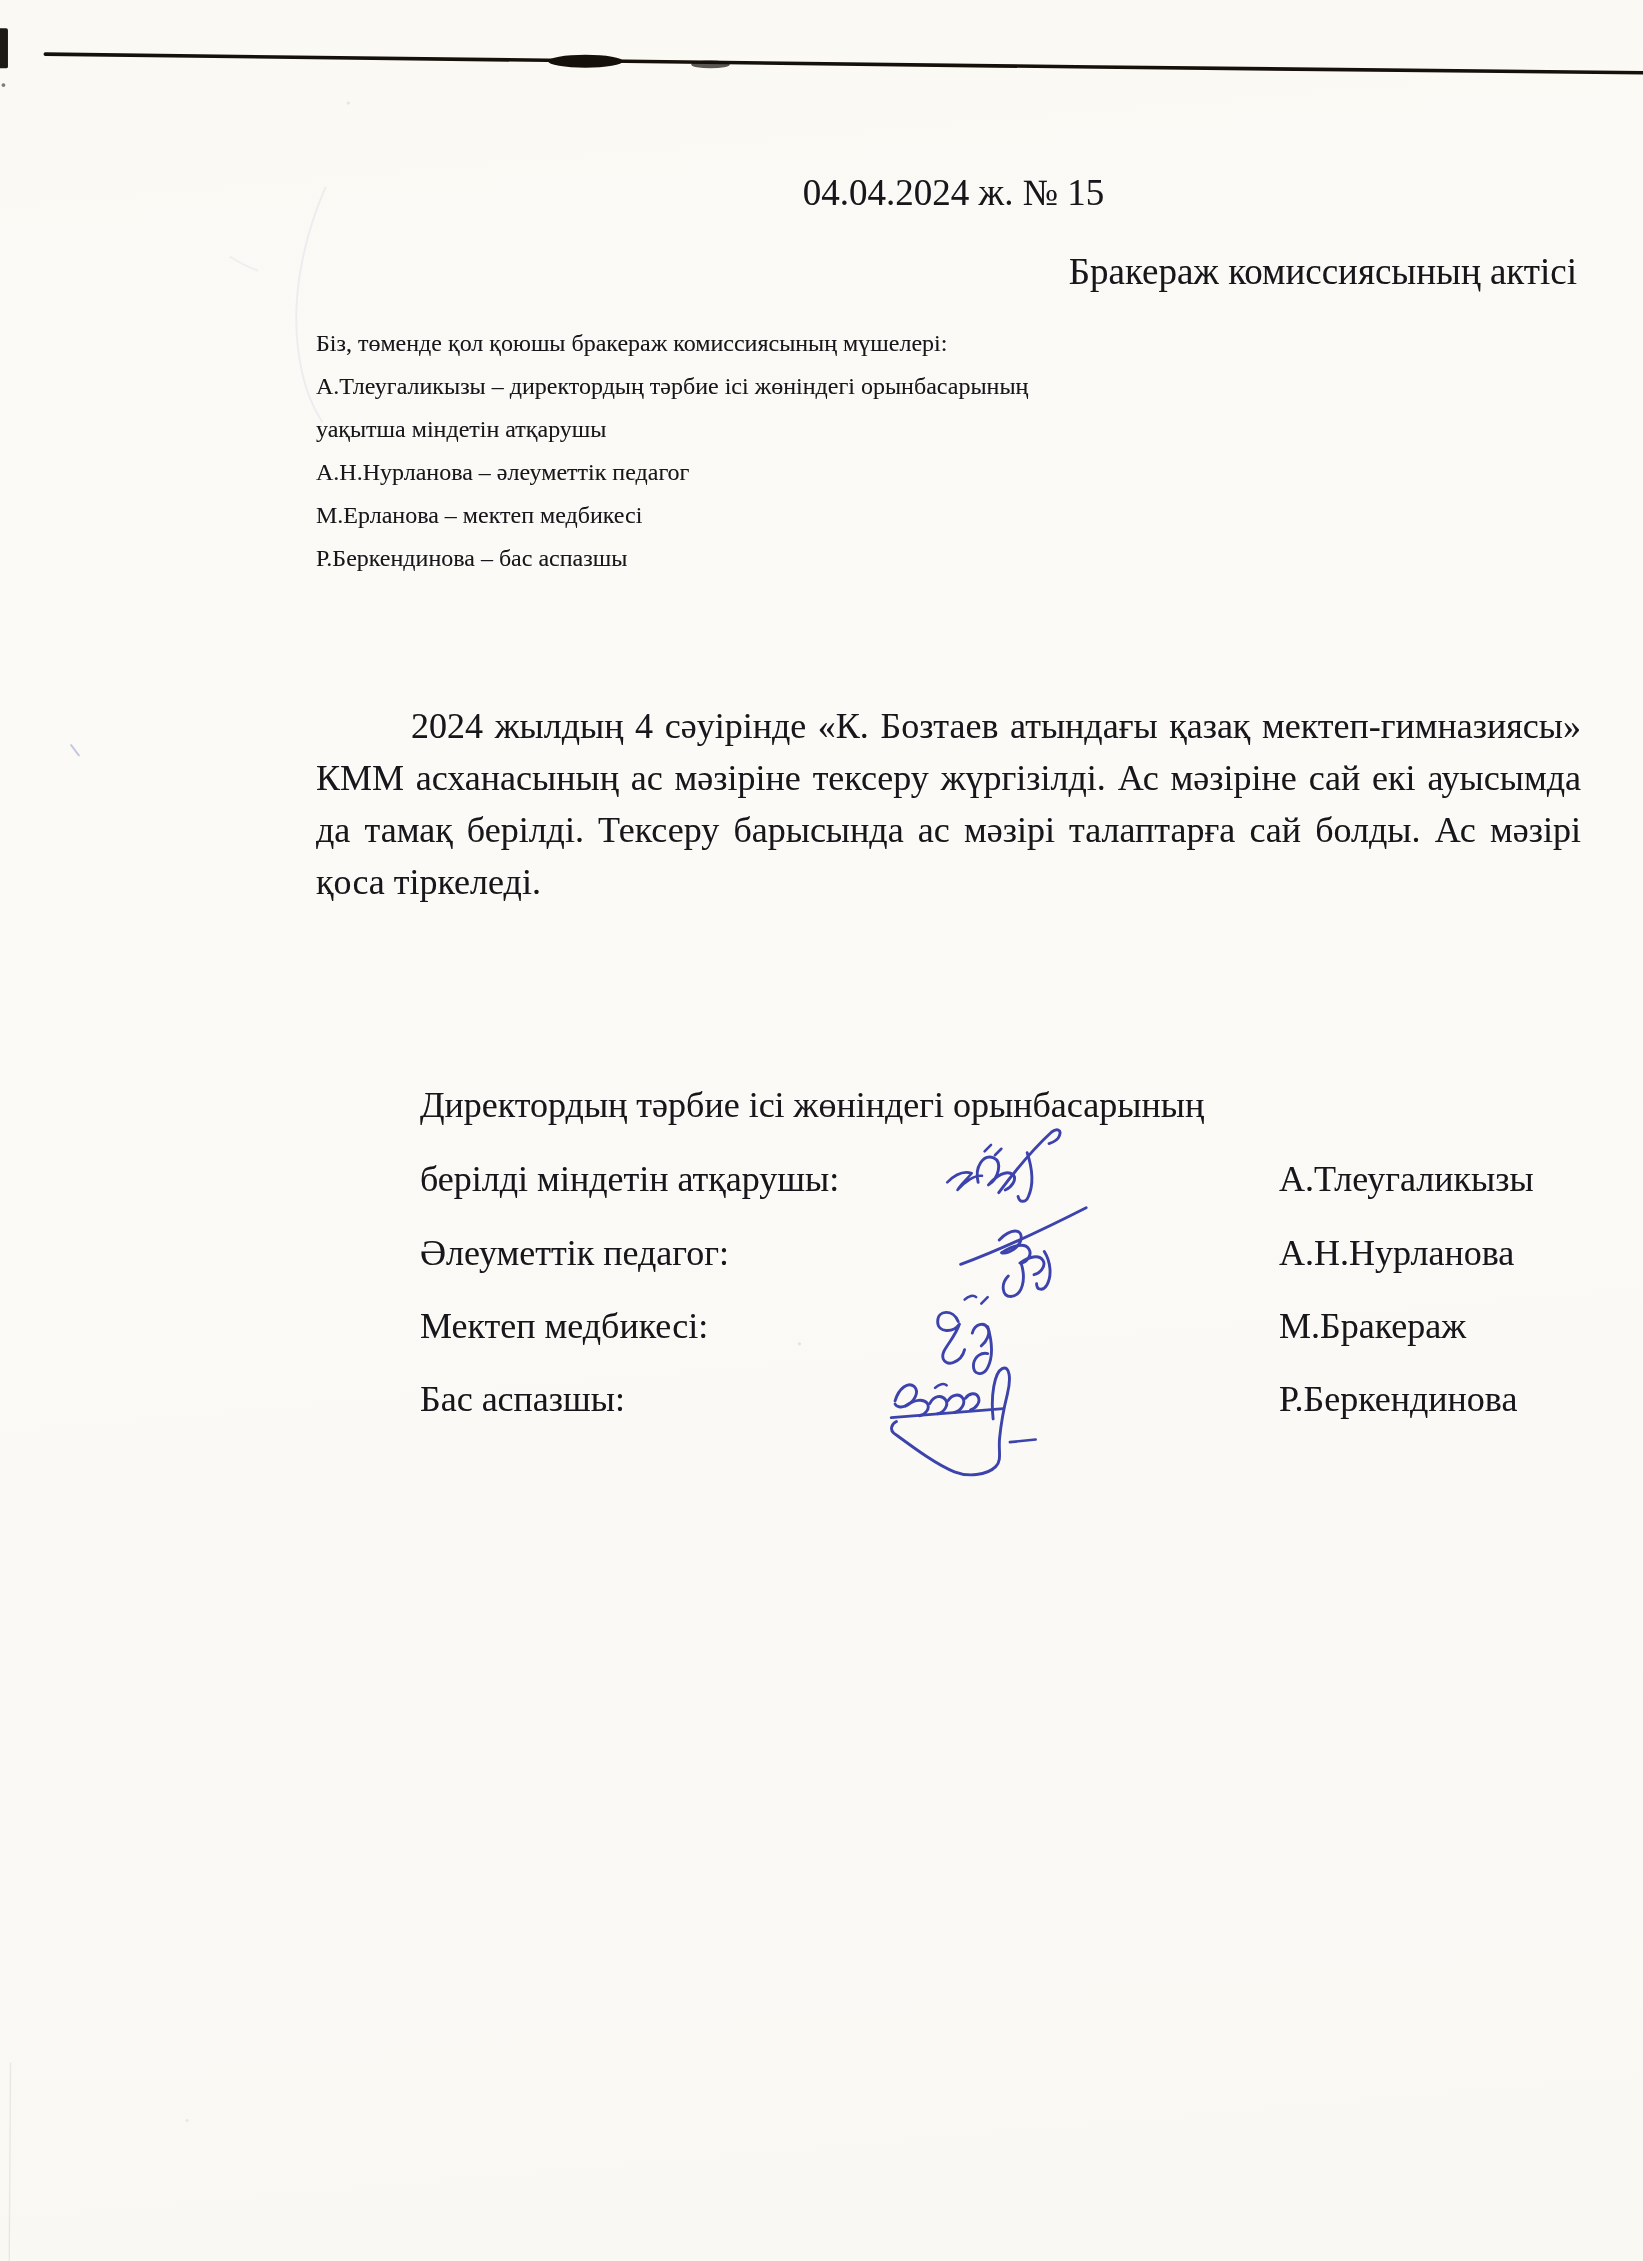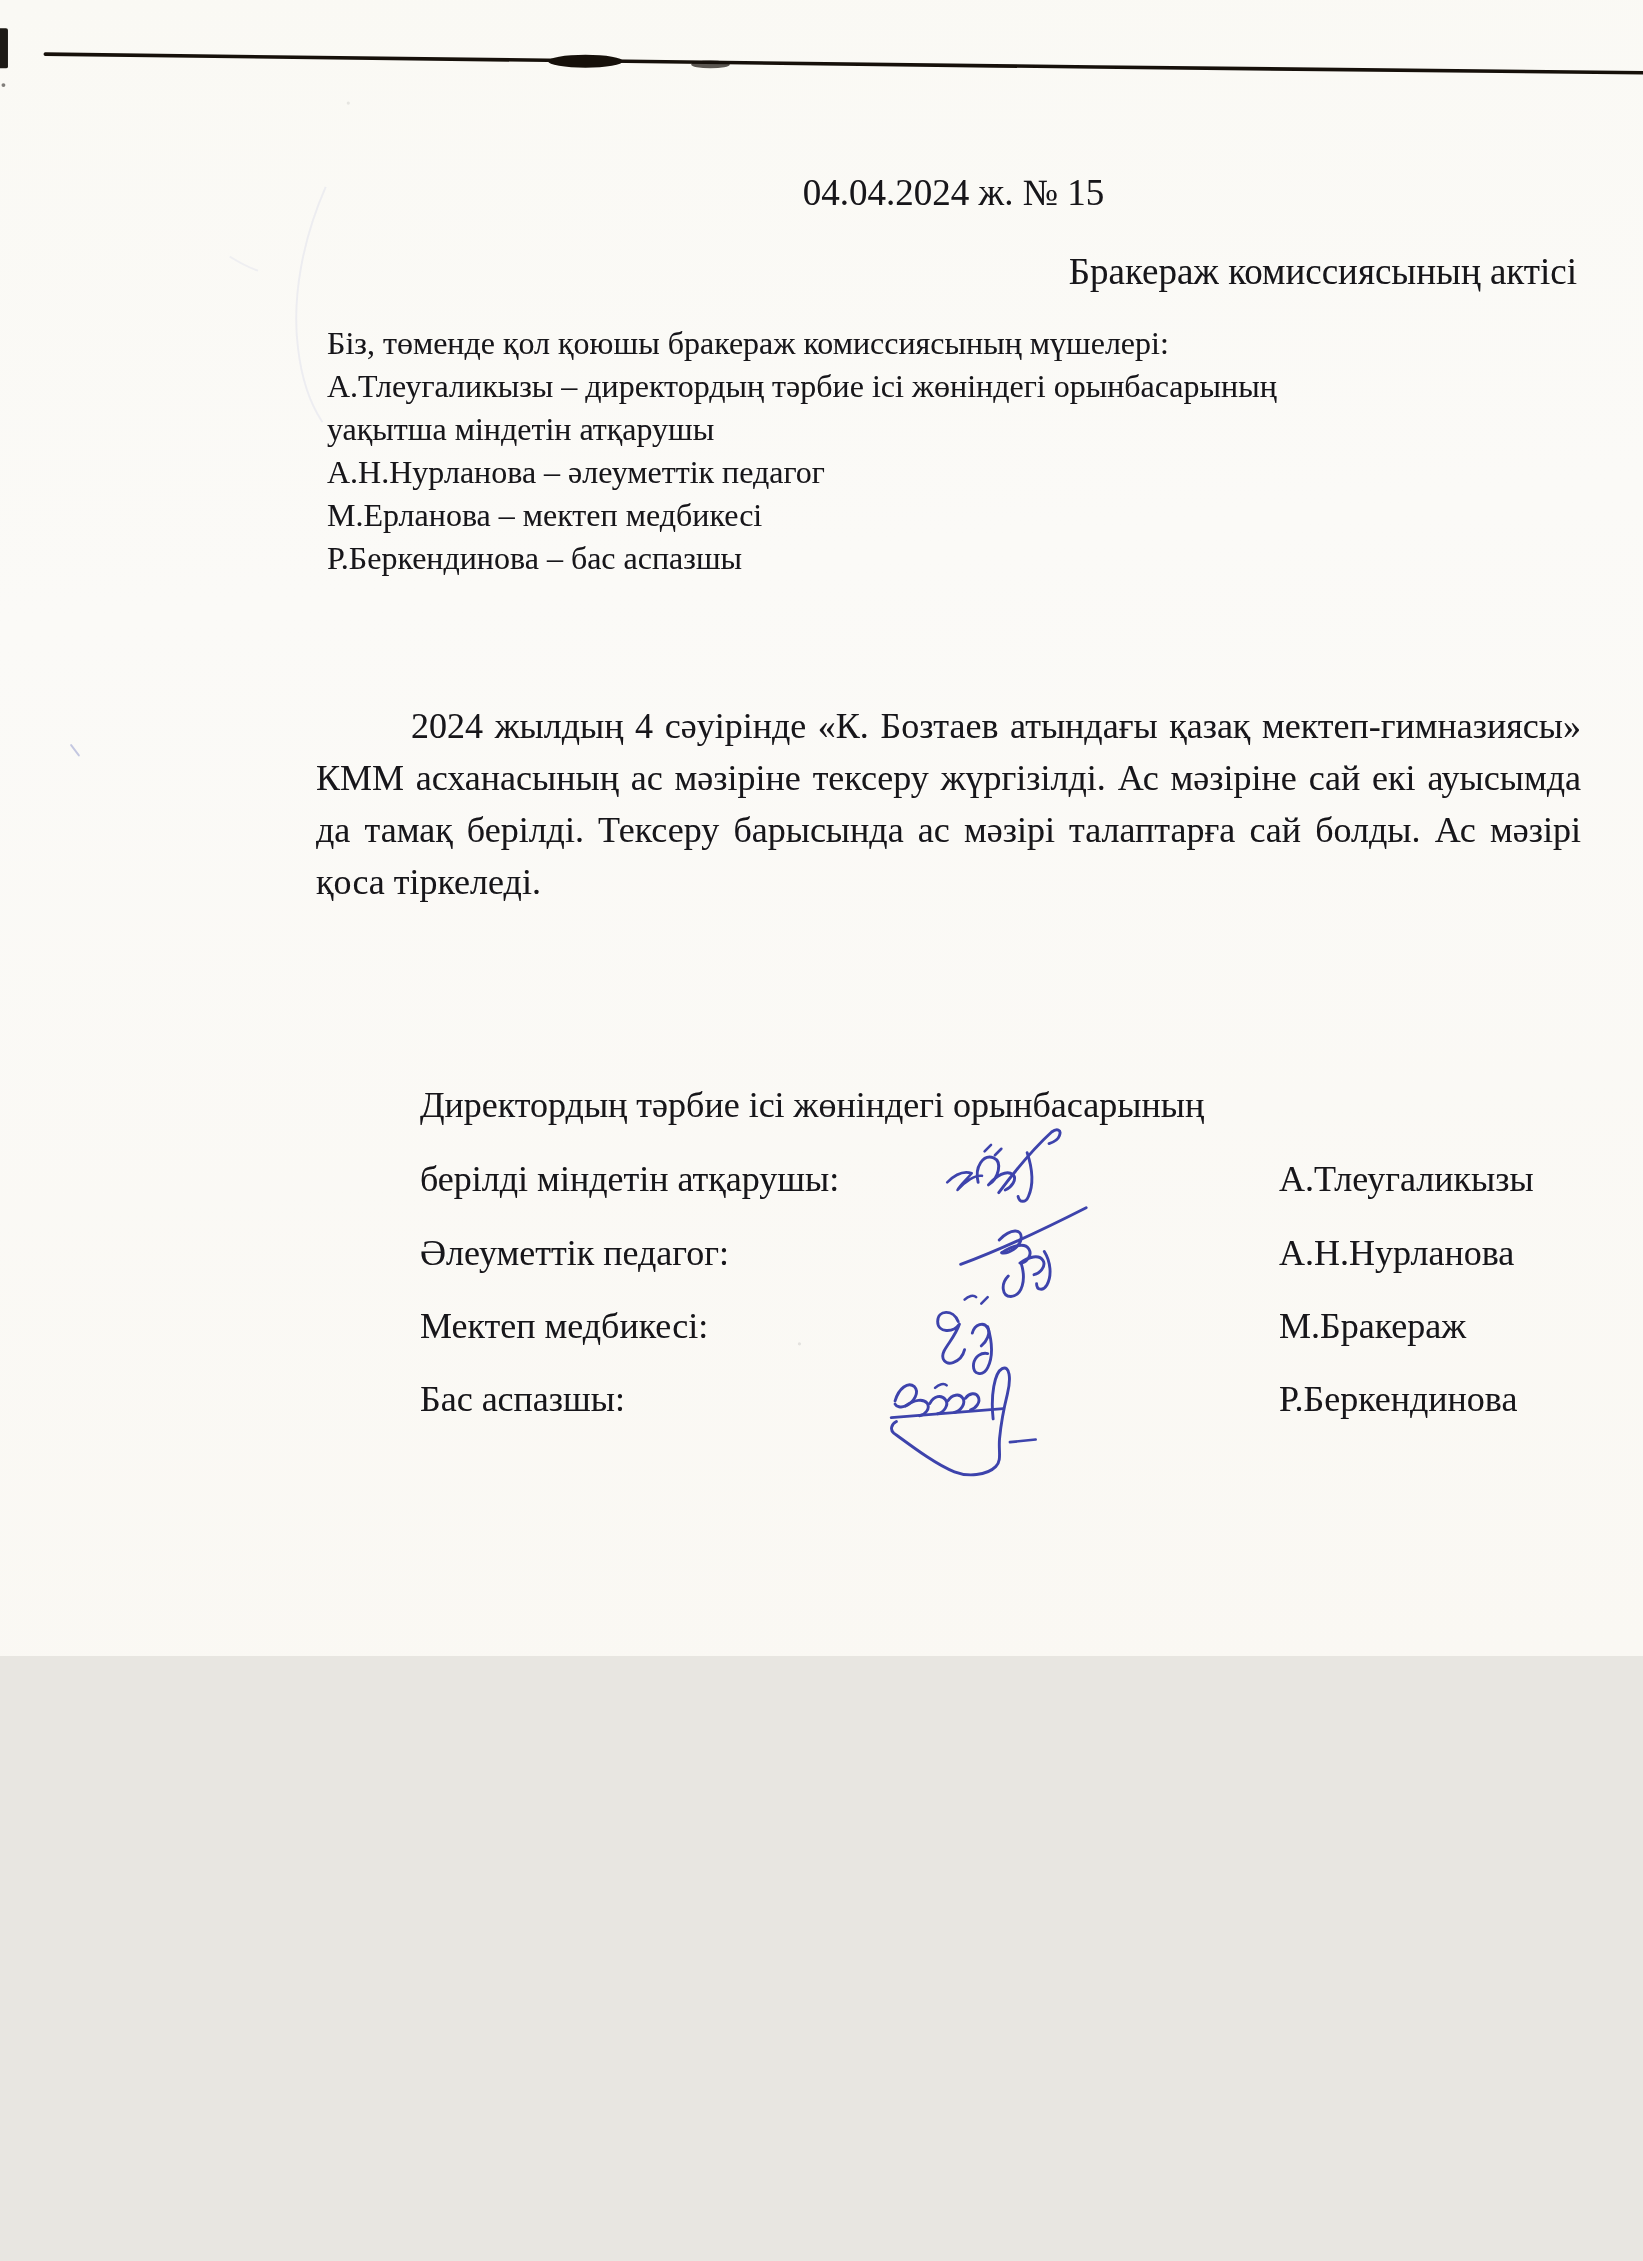--- a/index.html
+++ b/index.html
@@ -1,28 +1,28 @@
 <!DOCTYPE html>
 <html style="font-size:10.3px"><head>
 <meta charset="utf-8">
 <style>
   html, body { margin: 0; padding: 0; background: #e8e6e1; }
   .page {
     position: relative;
     width: 1644px;
-    height: 1656px;
+    height: 2261px;
     background: linear-gradient(175deg, #faf9f4 0%, #fbfaf7 35%, #faf8f3 100%);
     overflow: hidden;
     font-family: "Liberation Serif", "DejaVu Serif", serif;
     color: #17161a;
   }
   .txt { position: absolute; text-shadow: 0 0 0.6px rgba(25,22,30,0.28); }
   .date-line  { left: 322px; top: 171px;  width: 1263px; text-align: center; font-size: 37px; }
   .doc-title  { left: 314px; top: 250px;  width: 1263px; text-align: right; font-size: 37px; }
-  .members    { left: 327px; top: 322px;  font-size: 32px; line-height: 43px; }
+  .members    { left: 316px; top: 322px;  font-size: 24px; line-height: 43px; }
   .member-line{ white-space: nowrap; }
   .body-par   {
     position: absolute; left: 316px; top: 700px; width: 1265px; margin: 0;
     font-size: 36px; line-height: 52px; text-align: justify; text-indent: 95px;
     text-shadow: 0 0 0.6px rgba(25,22,30,0.28);
   }
   .sig-prefix { left: 420px; top: 1084px; font-size: 36px; white-space: nowrap; }
   .sig-row    { position: absolute; left: 420px; width: 1173px; height: 46px; font-size: 36px; }
   .sig-row .role-label { position: absolute; left: 0; top: 0; white-space: nowrap; }
   .sig-row .sig-name   { position: absolute; left: 859px; top: 0; white-space: nowrap; }

